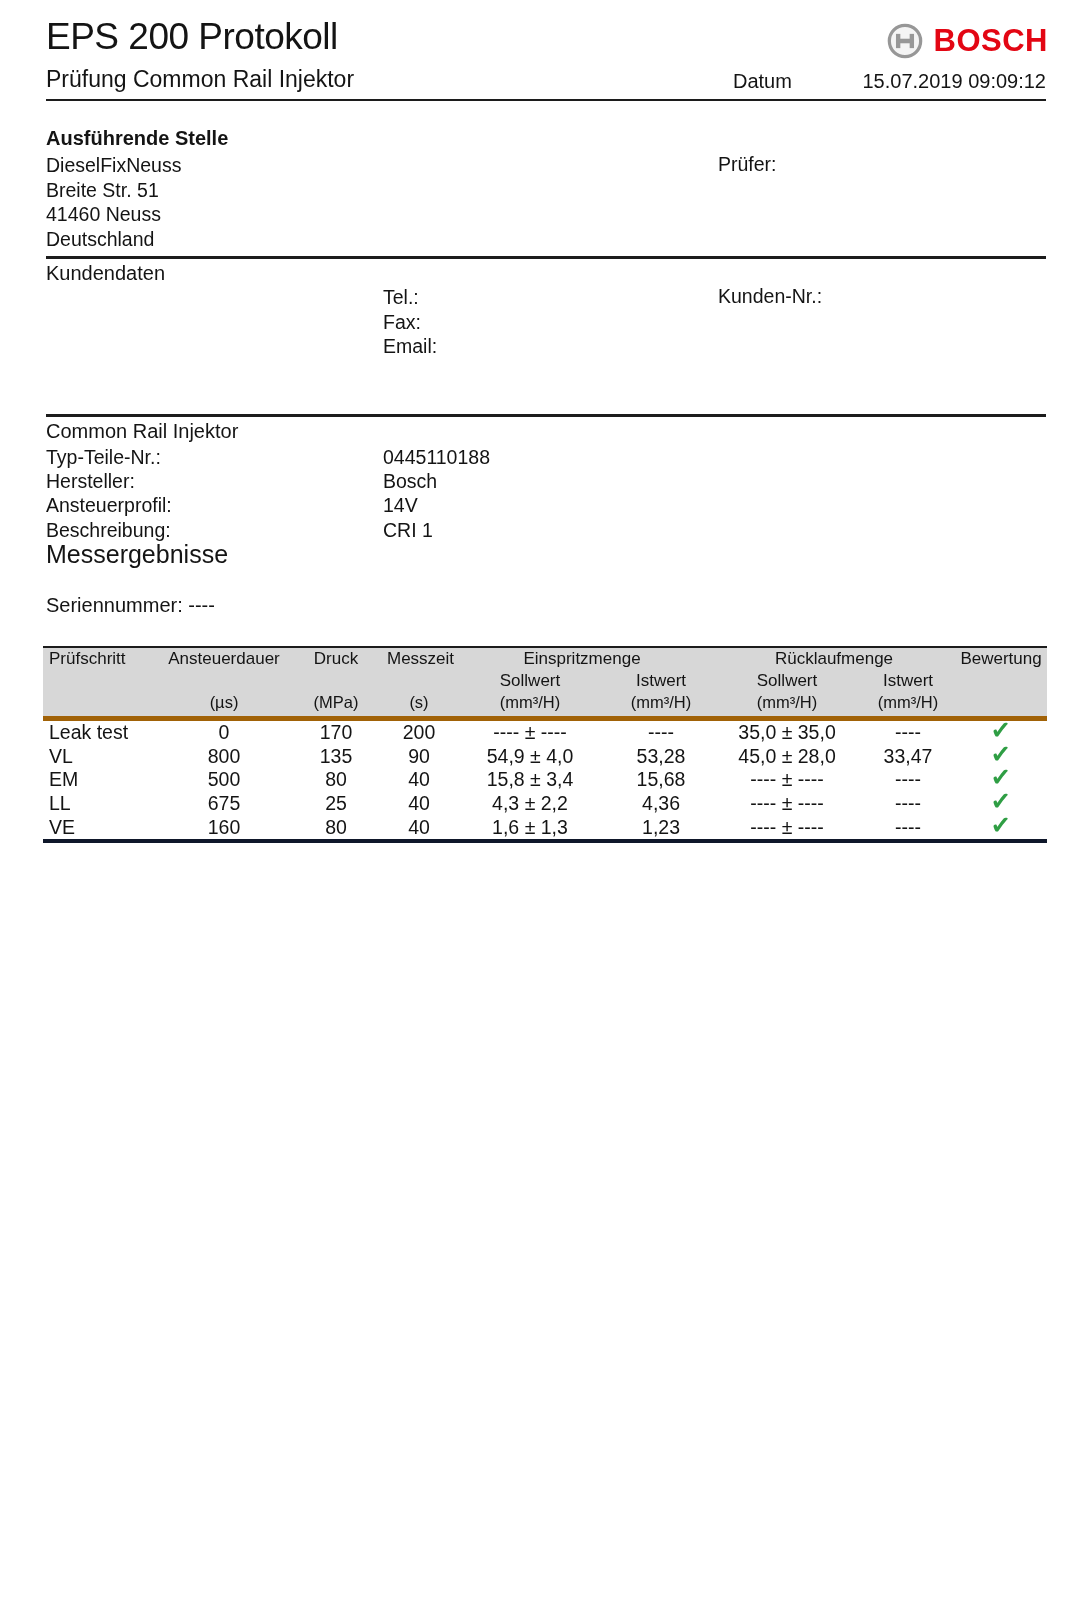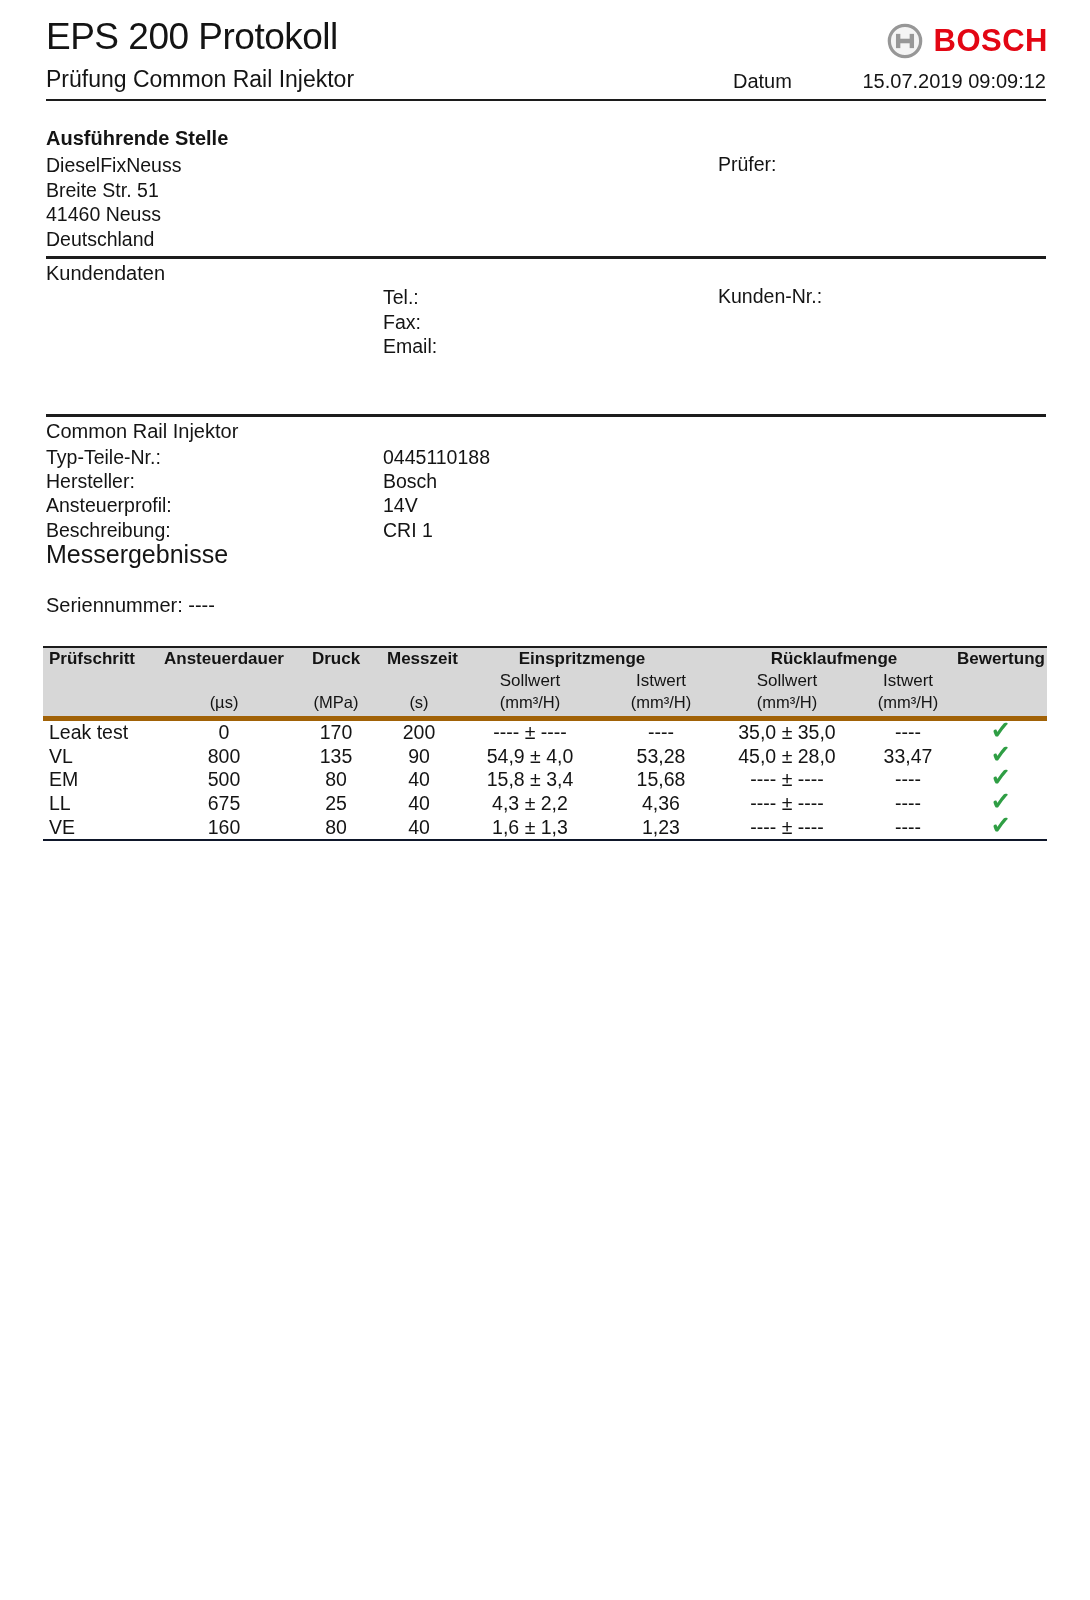--- a/index.html
+++ b/index.html
@@ -36,27 +36,27 @@
 
   .h-results{font-size:25px;}
   .serial{font-size:20px;}
 
   
   table.results{
     position:absolute;left:43px;top:646px;width:1004px;
     border-collapse:collapse;table-layout:fixed;
   }
   table.results thead{background:var(--table-header-gray,#d7d7d7);}
-  table.results thead tr:first-child th{border-top:2px solid #1c1c1c;font-weight:bold;}
+  table.results thead tr:first-child th{border-top:2px solid #1c1c1c;}
   table.results thead tr.units th{border-bottom:5px solid #a16207;}
   table.results th{font-weight:400;font-size:17px;text-align:center;padding:1px 0;}
   table.results th.step, table.results td.step{text-align:left;padding-left:6px;}
   table.results thead tr.units th{font-size:16.5px;padding-bottom:4px;}
   table.results td{font-size:19.5px;text-align:center;height:23.6px;padding:0;}
-  table.results tbody tr:last-child td{border-bottom:2px solid #0f172a;}
+  table.results tbody tr:last-child td{border-bottom:4px solid #0f172a;}
   .check{
     color:var(--check-green,#2f9e44);
     font-size:26px;font-weight:700;line-height:18px;
     display:inline-block;transform:rotate(7deg) skewX(8deg);
   }
 
   
   .footer-rule{top:1543px;height:3px;}
   .seite{left:46px;top:1552px;font-size:19px;}
 </style>

